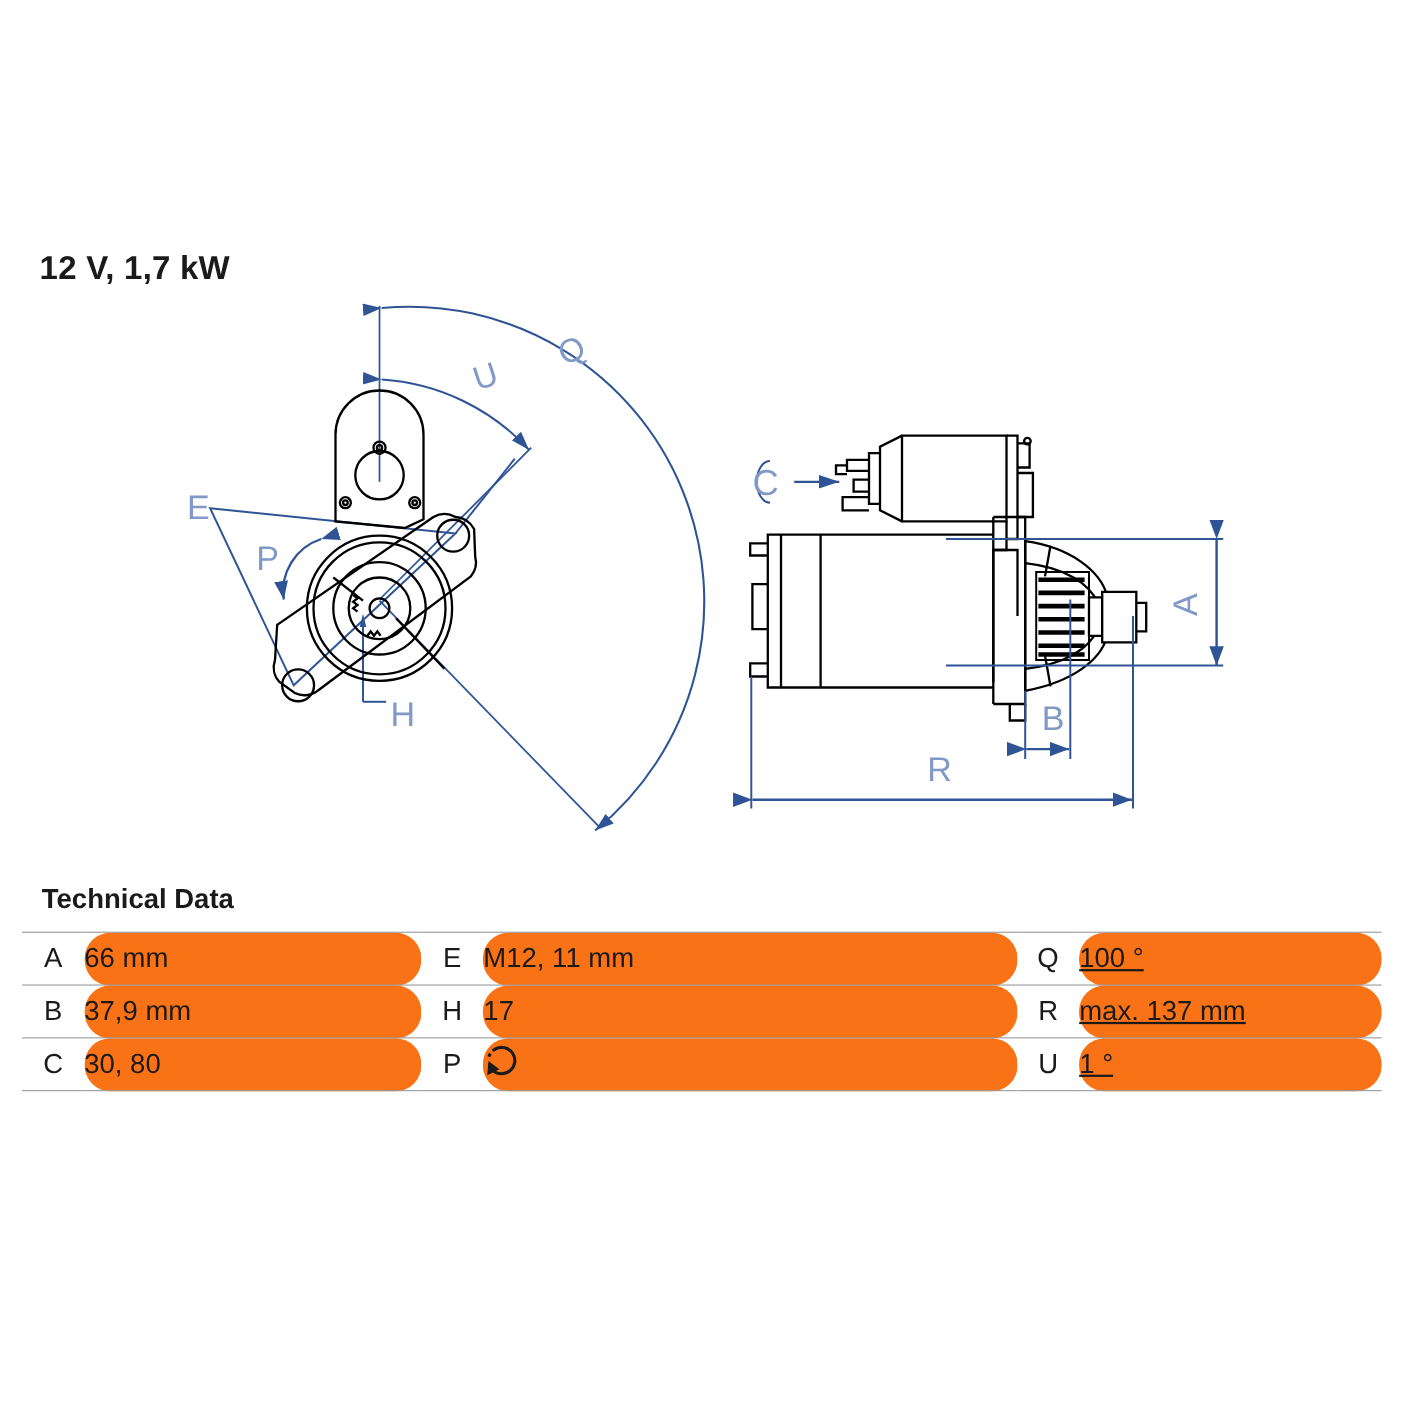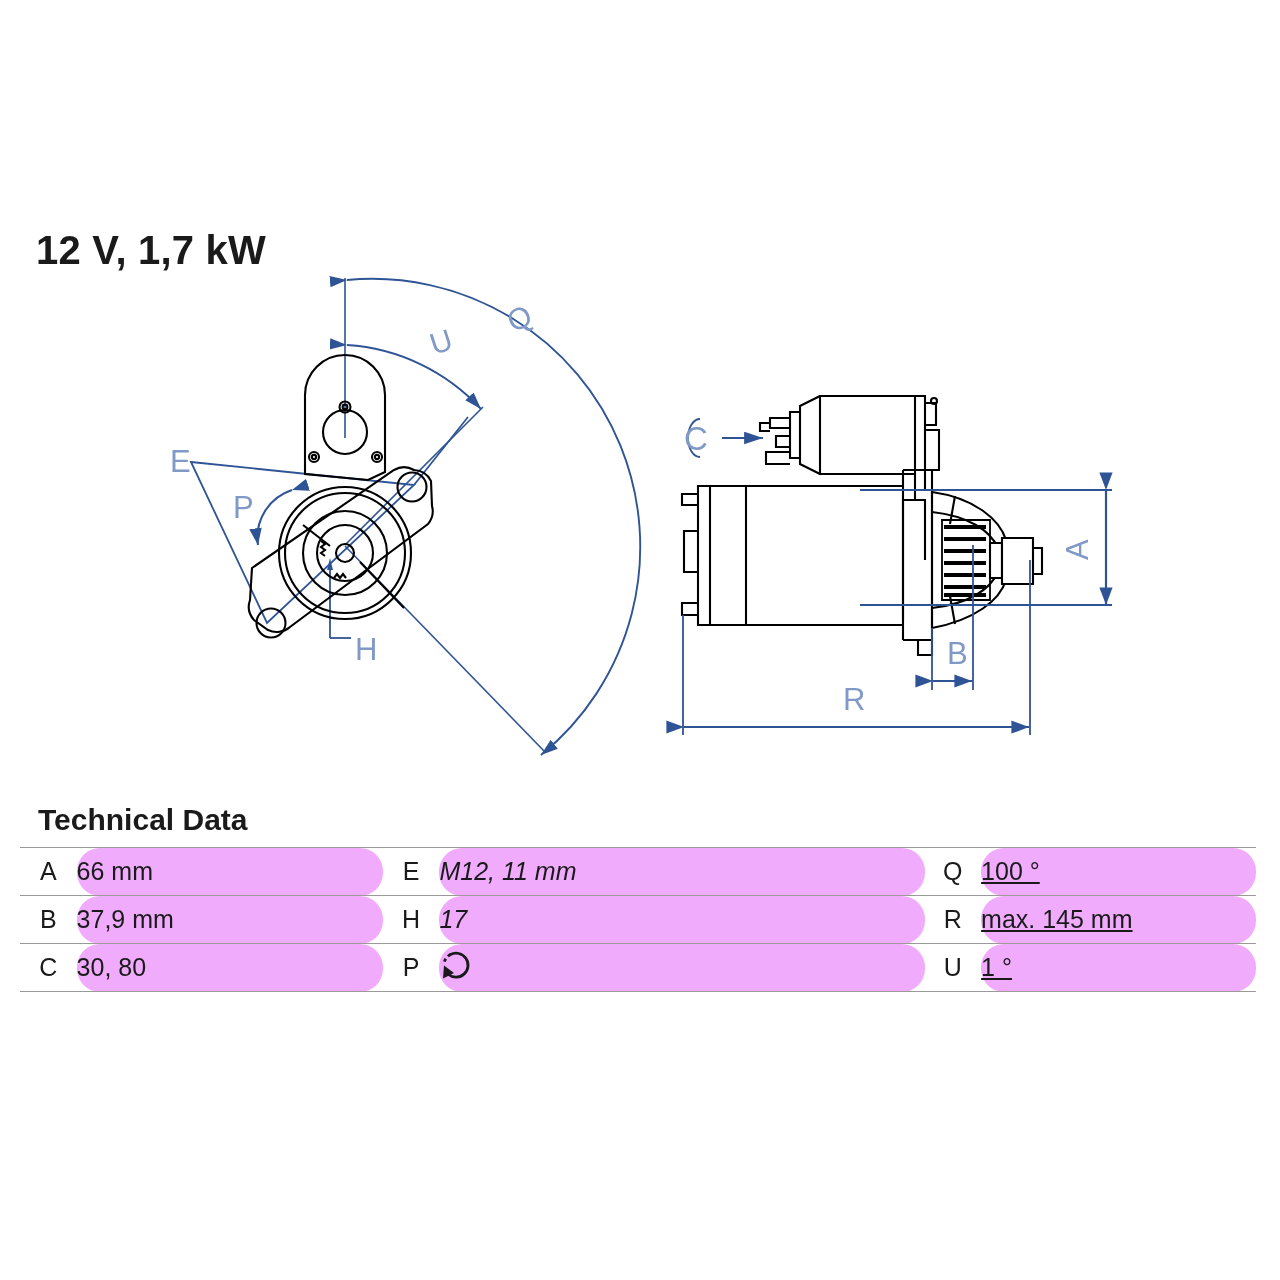--- a/index.html
+++ b/index.html
@@ -15,21 +15,21 @@
   #page {
     position: relative;
     width: 1280px; height: 1280px;
     background: #ffffff;
   }
 
   
   #spec-title {
     position: absolute;
     left: 36px; top: 228px;
-    font-size: 40px;
+    font-size: 30px;
     font-weight: 700;
     letter-spacing: 0.2px;
     color: #1a1a1a;
     white-space: nowrap;
   }
 
   
   #drawing-layer {
     position: absolute;
     left: 0; top: 0;
@@ -39,21 +39,21 @@
 
   
   #tech-section {
     position: absolute;
     left: 0; top: 795px;
     width: 1280px;
   }
   #tech-heading {
     position: absolute;
     left: 38px; top: 8px;
-    font-size: 30px;
+    font-size: 25px;
     font-weight: 700;
     color: #1a1a1a;
     white-space: nowrap;
   }
   #tech-table {
     position: absolute;
     left: 20px; top: 52px;
     width: 1236px;
     border-collapse: collapse;
     table-layout: fixed;
@@ -69,27 +69,27 @@
   }
   #tech-table tr:last-child td {
     border-bottom: 1.5px solid #9a9a9a;
   }
   td.k {
     background: #ffffff;
     text-align: center;
     width: 56px;
   }
   td.v {
-    background: #f0abfc;
+    background: #f97316;
     padding-left: 14px;
     white-space: nowrap;
     border-radius: 23px;
   }
   td.v1 { width: 303px; }
-  td.v2 { width: 480px; font-style: italic; }
+  td.v2 { width: 480px; }
   td.v3 { width: 272px; text-decoration: underline; }
   
   .rot-wrap { display: inline-block; line-height: 0; }
 </style>
 </head>
 <body>
 
 <div id="page">
 
   <div id="spec-title">12 V, 1,7 kW</div>
@@ -311,21 +311,21 @@
           <td class="v v2">M12, 11 mm</td>
           <td class="k">Q</td>
           <td class="v v3">100 °</td>
         </tr>
         <tr>
           <td class="k">B</td>
           <td class="v v1">37,9 mm</td>
           <td class="k">H</td>
           <td class="v v2">17</td>
           <td class="k">R</td>
-          <td class="v v3">max. 145 mm</td>
+          <td class="v v3">max. 137 mm</td>
         </tr>
         <tr>
           <td class="k">C</td>
           <td class="v v1">30, 80</td>
           <td class="k">P</td>
           <td class="v v2">
             <span class="rot-wrap">
               <svg width="34" height="34" viewBox="0 0 34 34" xmlns="http://www.w3.org/2000/svg">
 
                 <path d="M 11.5 5.5 A 12 12 0 1 1 9.5 25.5" fill="none" stroke="#1a1a1a" stroke-width="2.8" stroke-linecap="round"></path>

